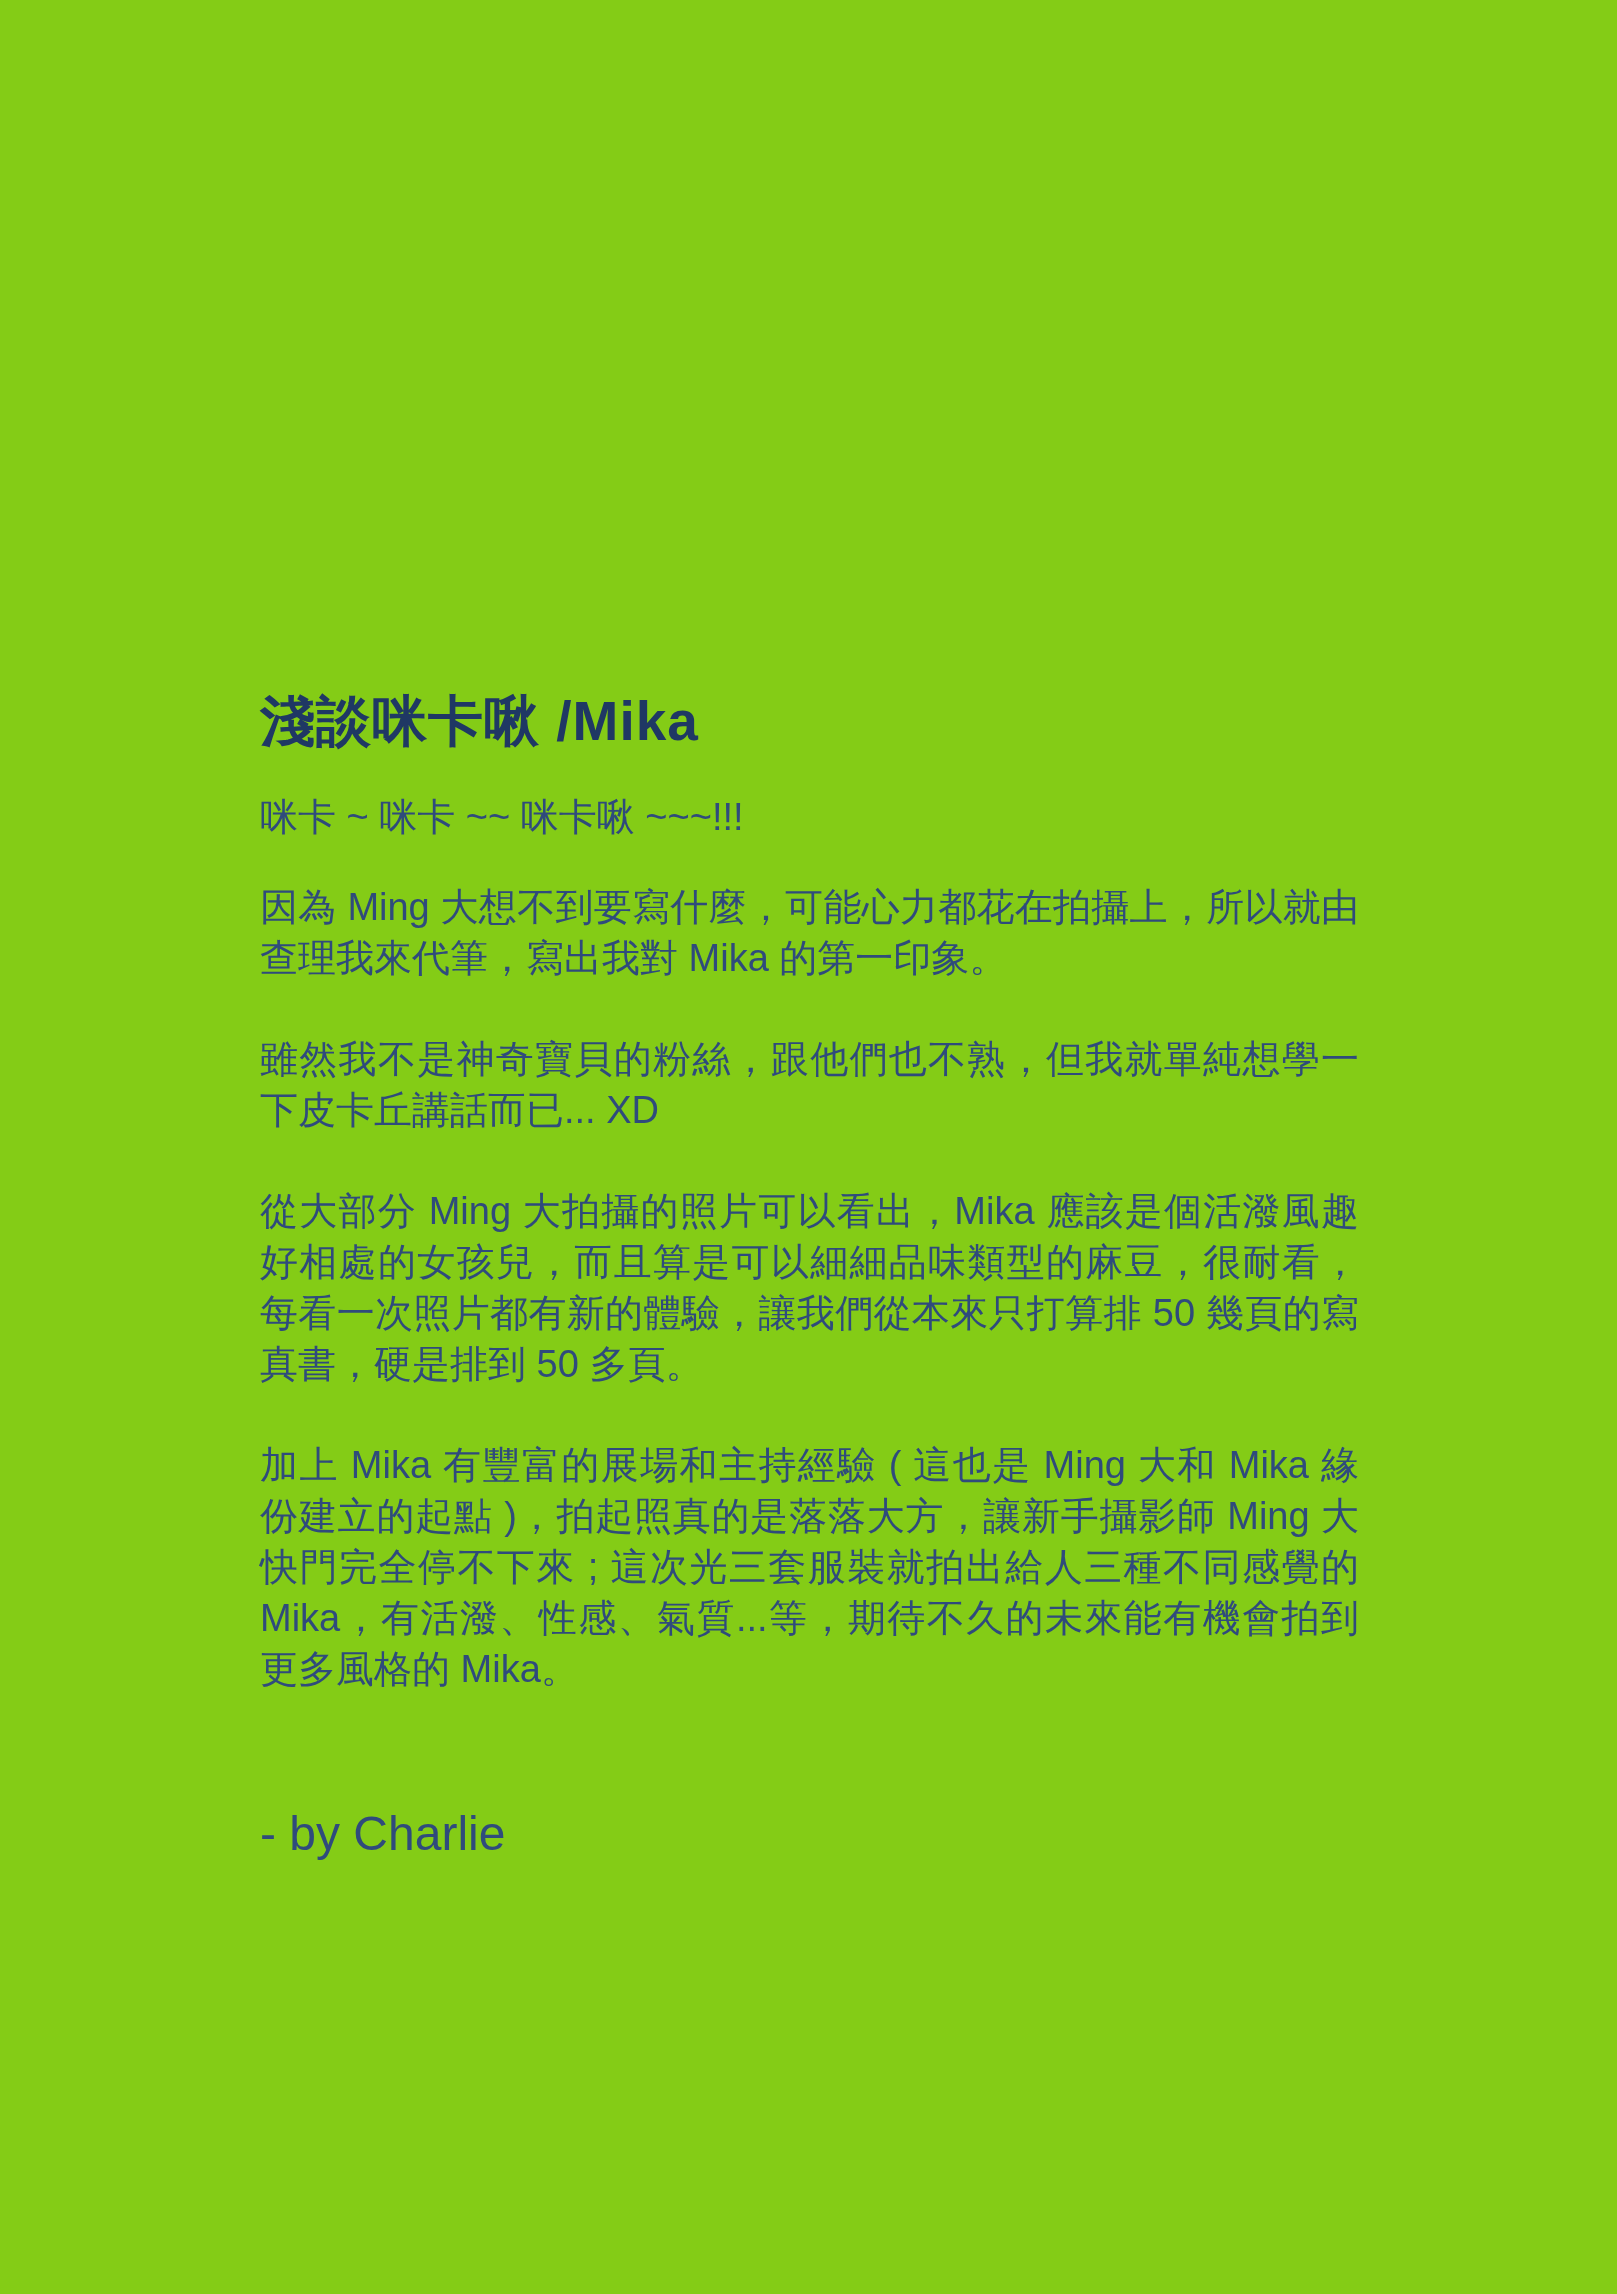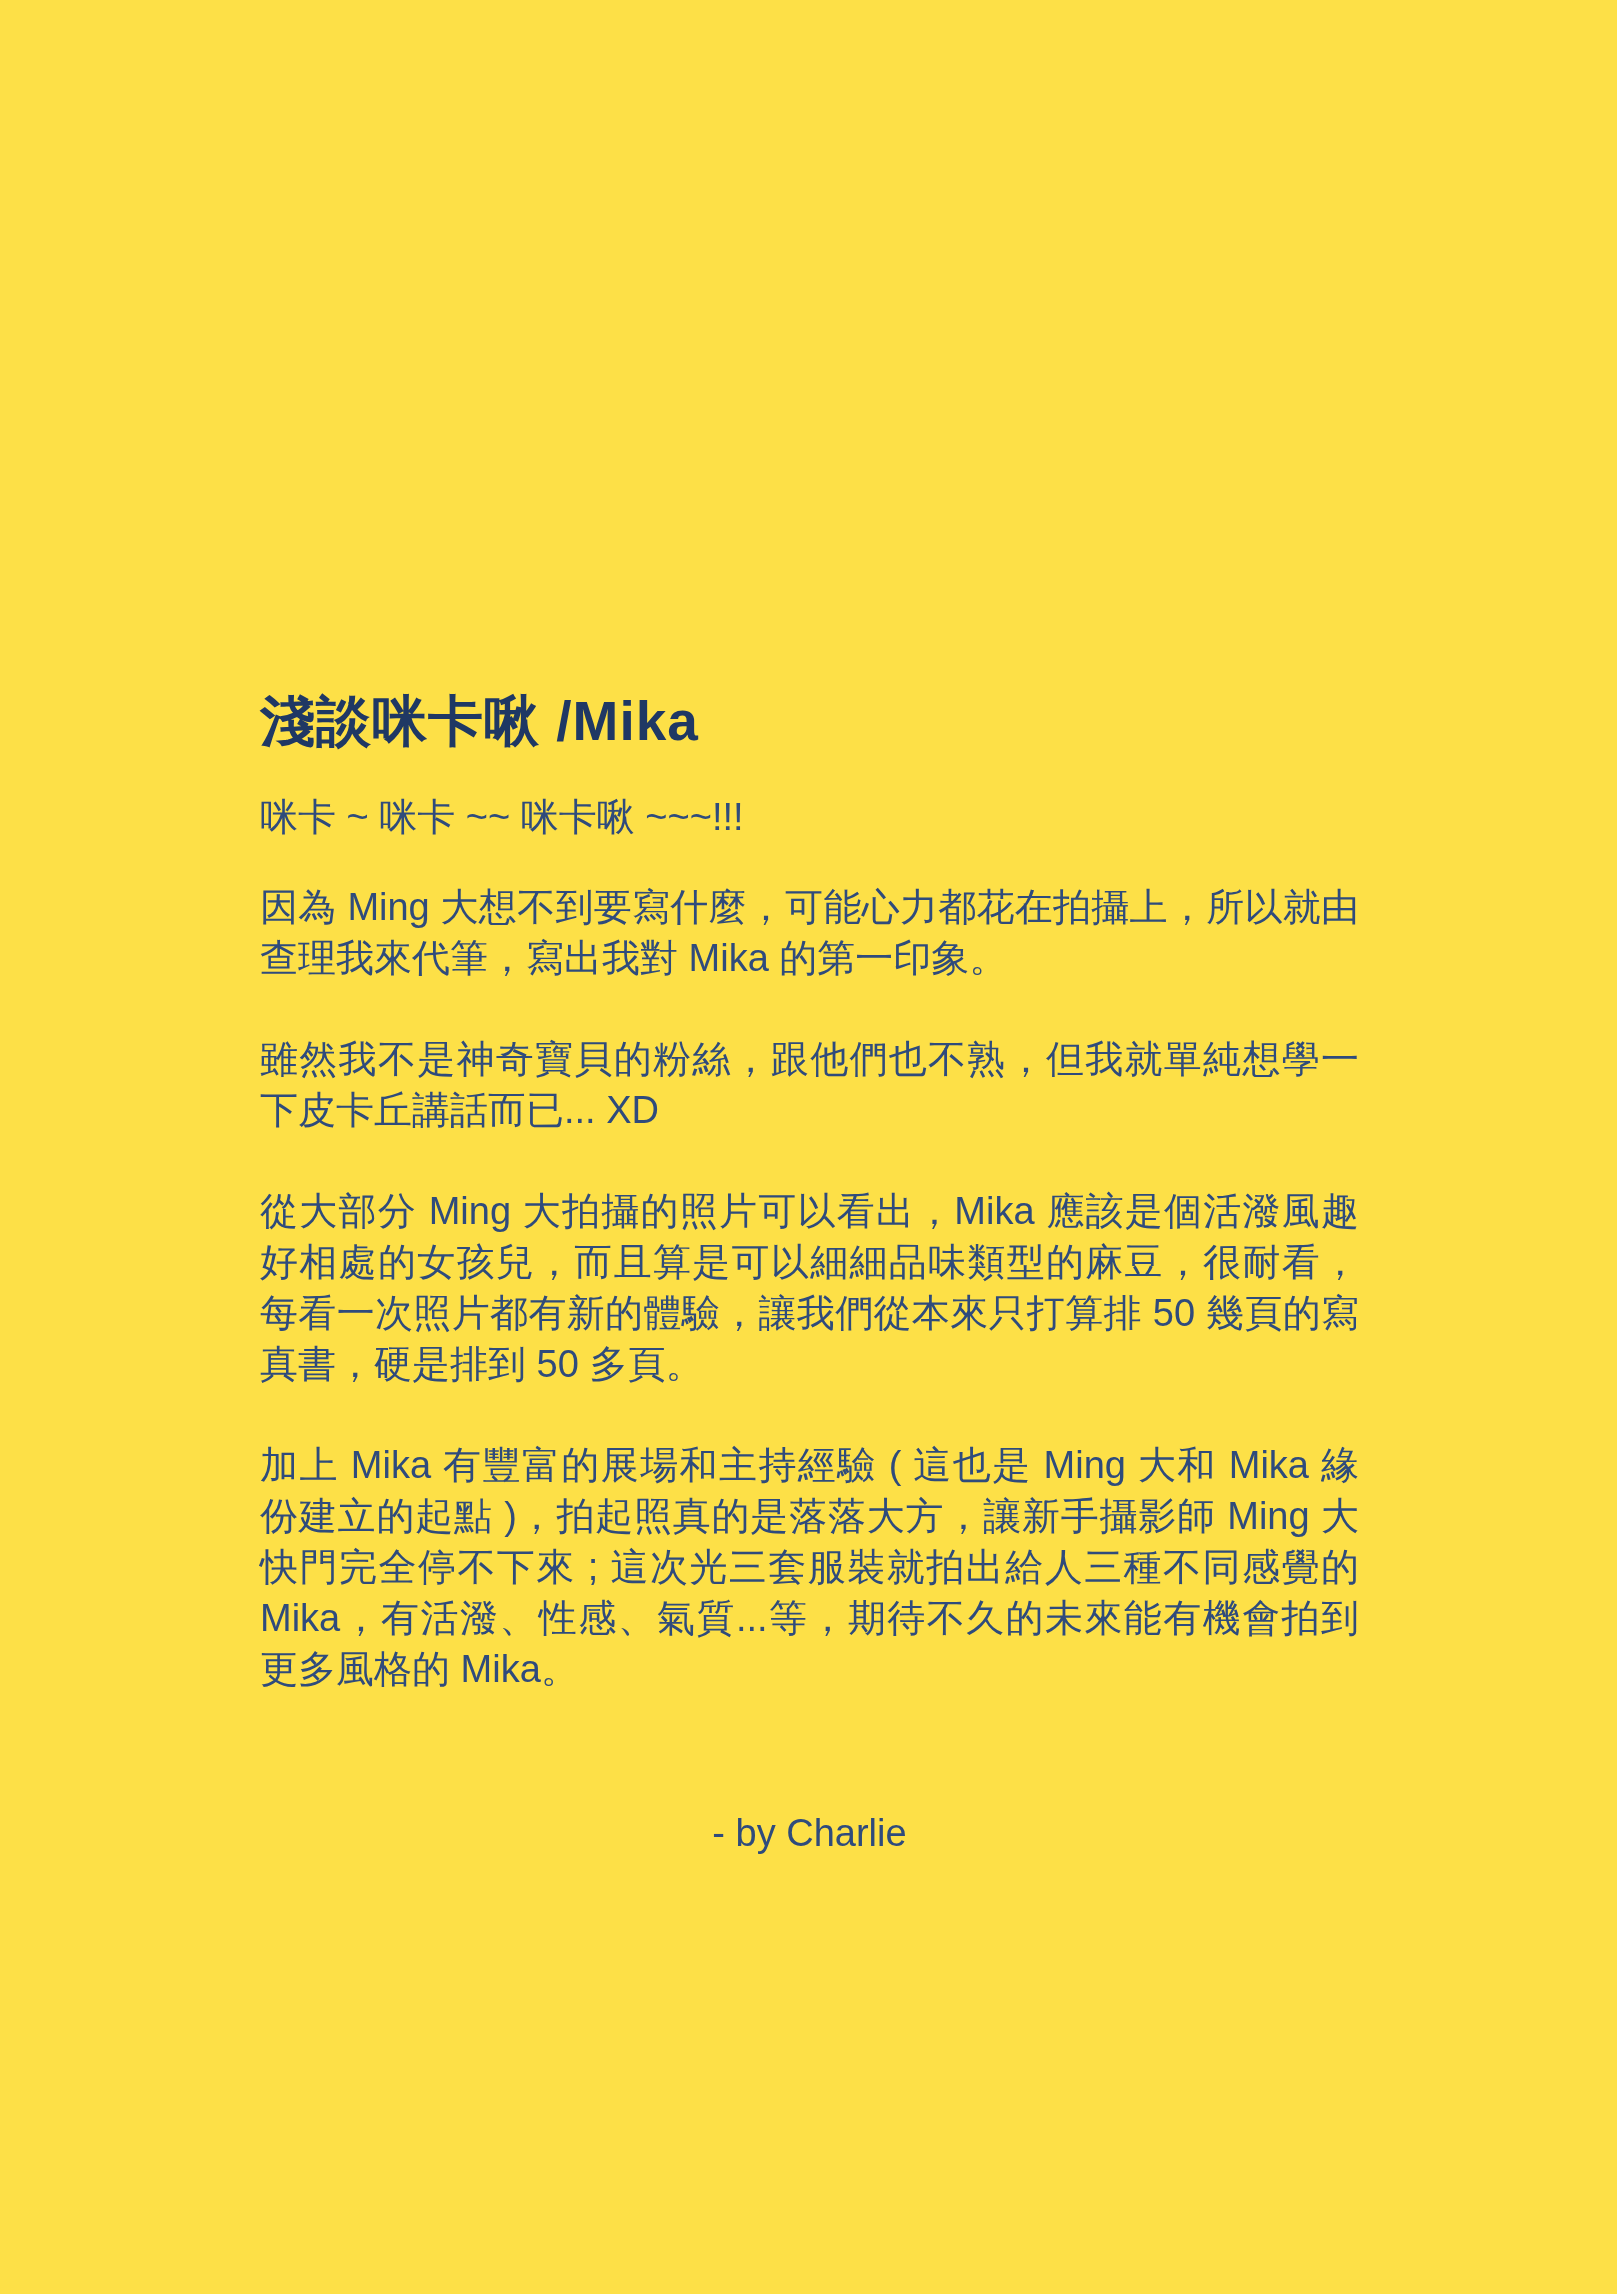--- a/index.html
+++ b/index.html
@@ -4,21 +4,21 @@
 <style>
   html, body {
     margin: 0;
     padding: 0;
     background: #ffffff;
   }
   .page {
     position: relative;
     width: 1617px;
     height: 2294px;
-    background: #fde047;
+    background: #84cc16;
     overflow: hidden;
     font-family: "Liberation Sans", "DejaVu Sans", sans-serif;
   }
   .content {
     position: absolute;
     left: 260px;
     top: 694px;
     width: 1099px;
   }
   .doc-title {
@@ -40,25 +40,25 @@
     margin: 0 0 50px 0;
     font-size: 38px;
     line-height: 51px;
     font-weight: 300;
     color: #2f4b7c;
     text-align: justify;
     text-justify: inter-ideograph;
   }
   .doc-signature {
     margin: 113px 0 0 0;
-    font-size: 38px;
+    font-size: 48px;
     line-height: 51px;
     font-weight: 300;
     color: #2f4b7c;
-    text-align: center;
+    text-align: left;
   }
 </style>
 </head>
 <body>
 
 <div class="page">
   <div class="content">
     <h1 class="doc-title">淺談咪卡啾 /Mika</h1>
     <p class="doc-subtitle">咪卡 ~ 咪卡 ~~ 咪卡啾 ~~~!!!</p>
     <p class="doc-paragraph">因為 Ming 大想不到要寫什麼，可能心力都花在拍攝上，所以就由查理我來代筆，寫出我對 Mika 的第一印象。</p>

